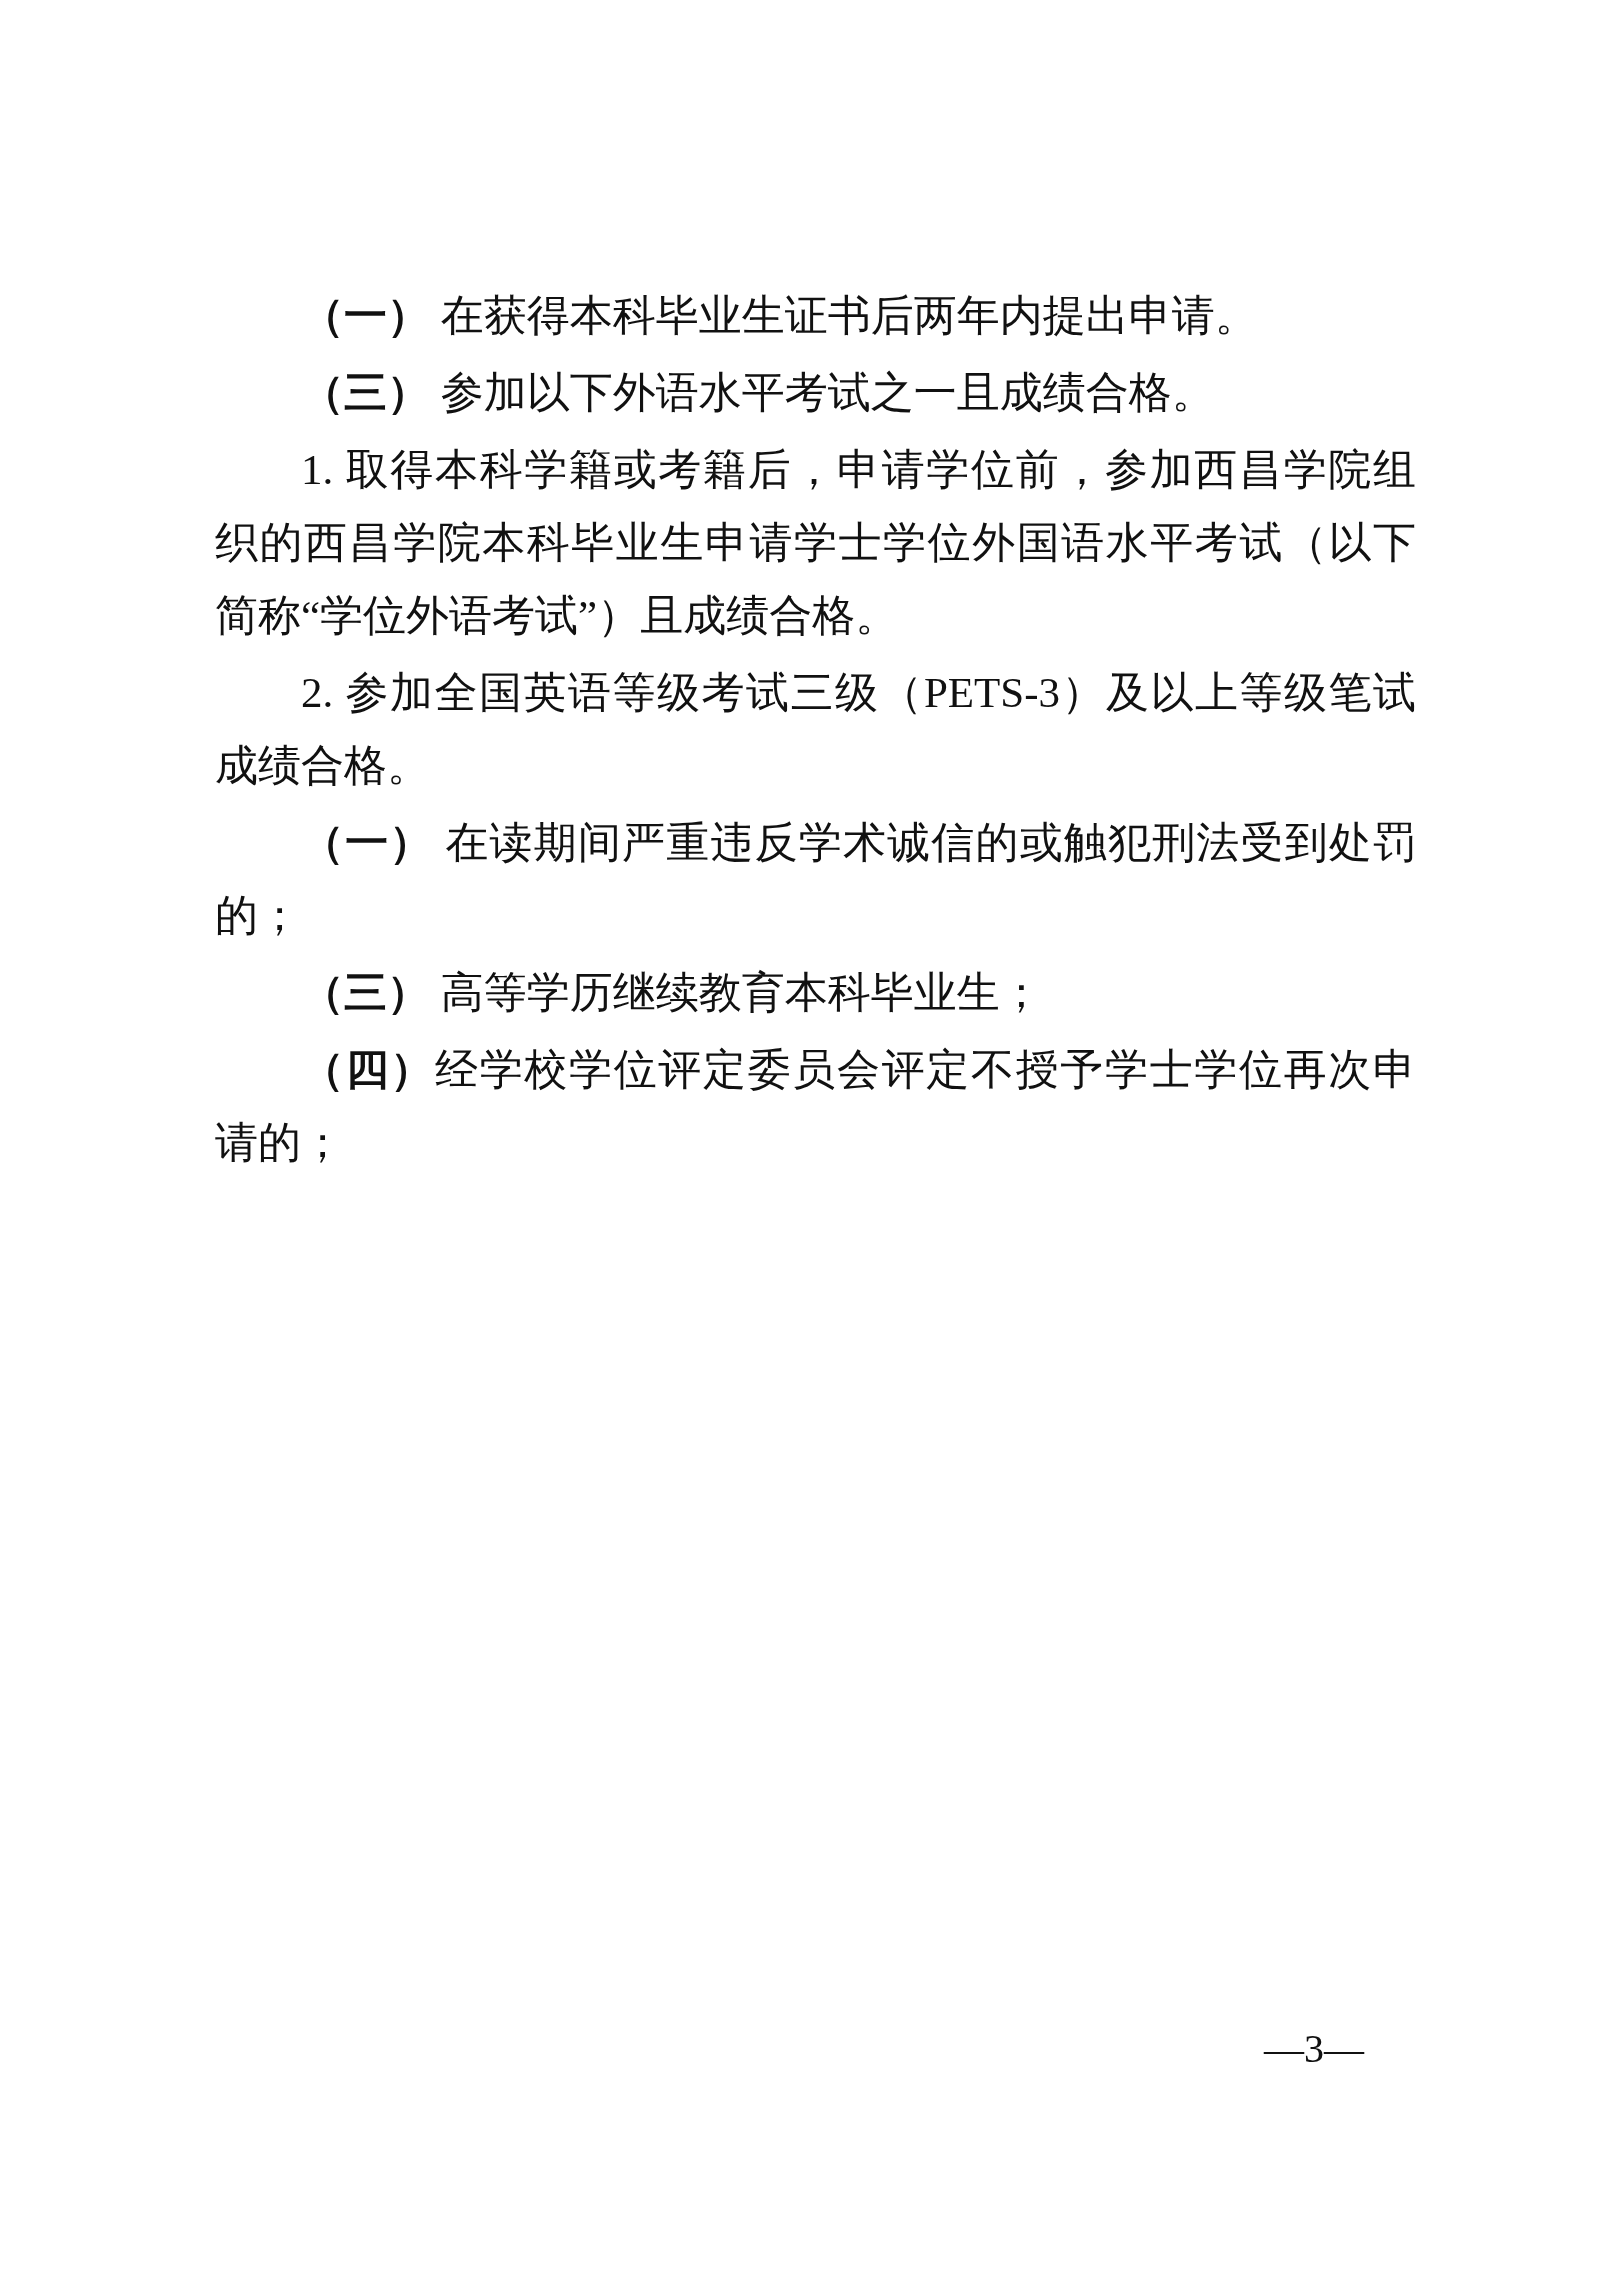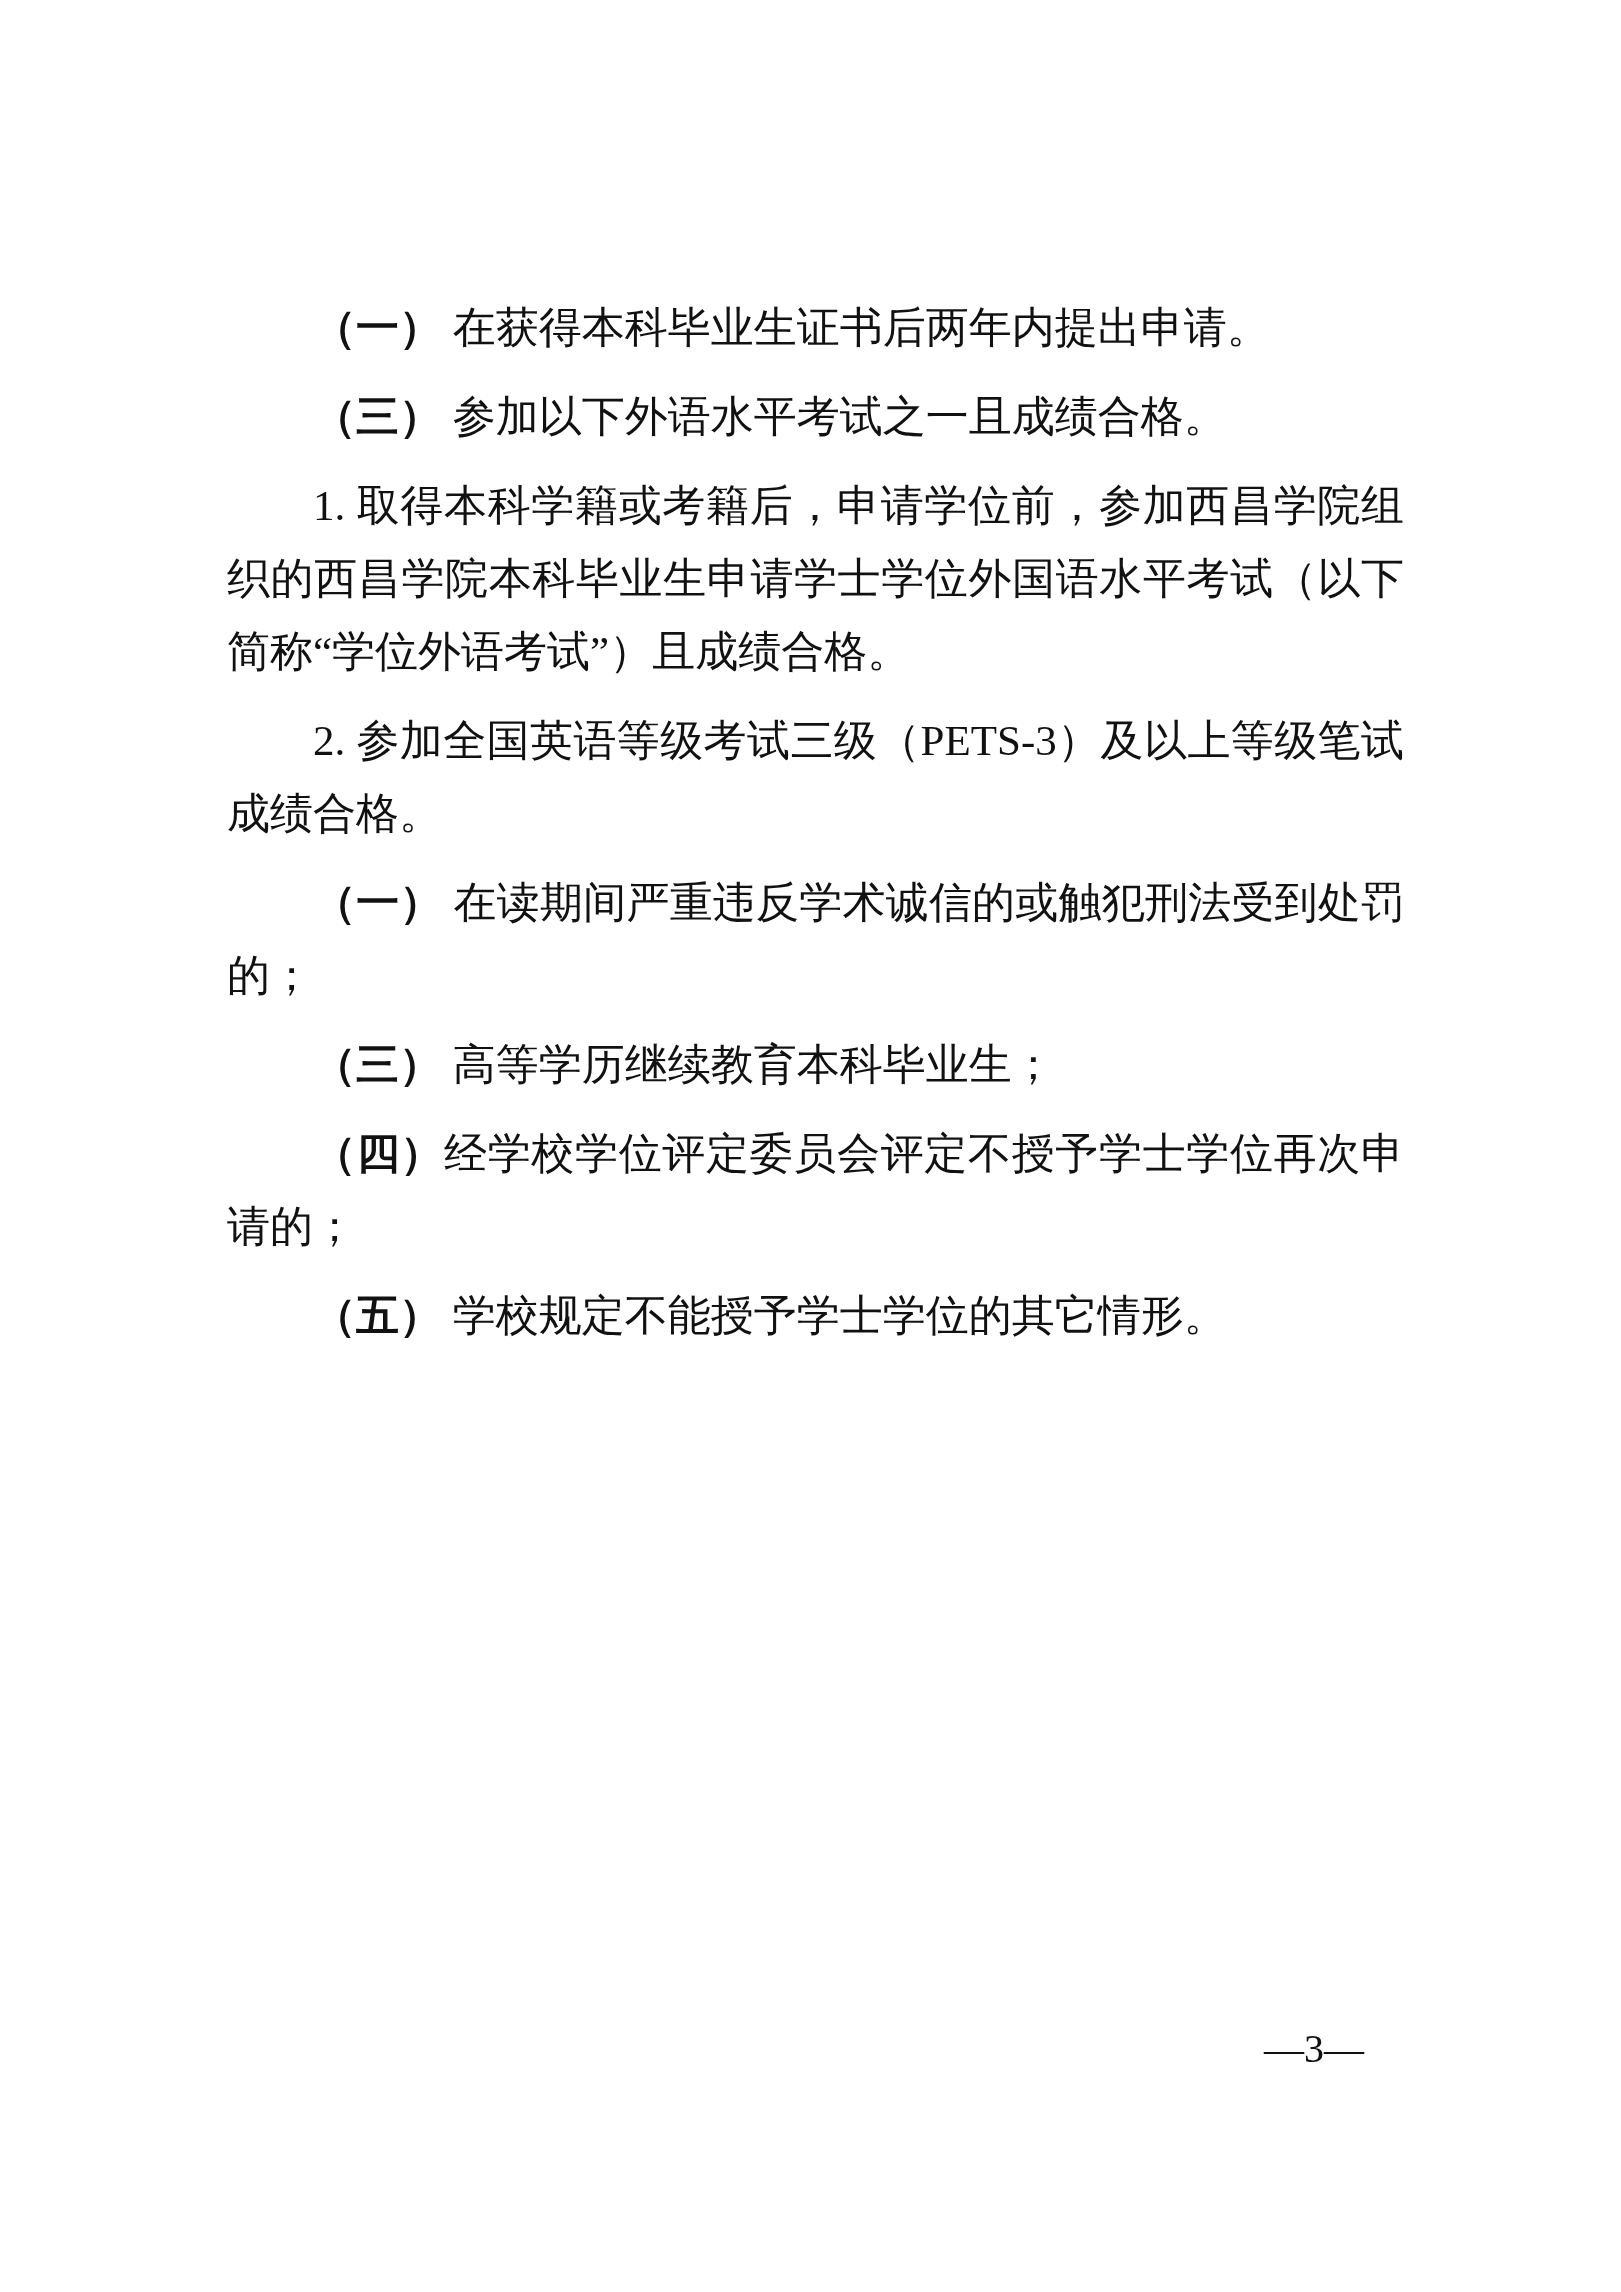--- a/index.html
+++ b/index.html
@@ -20,21 +20,21 @@
     inset: 0;
     background: #ffffff;
   }
   .doc-body {
     position: absolute;
     left: 211px;
     top: 275px;
     width: 1209px;
   }
   .para {
-    margin: 16px;
+    margin: 4px;
     font-size: 43px;
     line-height: 73px;
     text-align: justify;
     text-align-last: left;
     text-indent: 2em;
     font-weight: normal;
     letter-spacing: 0;
     word-break: normal;
   }
   .marker {
@@ -58,17 +58,16 @@
 
 <div class="doc-page">
   <div class="doc-body">
       <p class="para"><span class="marker bold">（一）</span><span> 在获得本科毕业生证书后两年内提出申请。</span></p>
       <p class="para"><span class="marker bold">（三）</span><span> 参加以下外语水平考试之一且成绩合格。</span></p>
       <p class="para"><span class="marker">1.</span><span> 取得本科学籍或考籍后，申请学位前，参加西昌学院组织的西昌学院本科毕业生申请学士学位外国语水平考试（以下简称“学位外语考试”）且成绩合格。</span></p>
       <p class="para"><span class="marker">2.</span><span> 参加全国英语等级考试三级（PETS-3）及以上等级笔试成绩合格。</span></p>
       <p class="para"><span class="marker bold">（一）</span><span> 在读期间严重违反学术诚信的或触犯刑法受到处罚的；</span></p>
       <p class="para"><span class="marker bold">（三）</span><span> 高等学历继续教育本科毕业生；</span></p>
       <p class="para"><span class="marker bold">（四）</span><span>经学校学位评定委员会评定不授予学士学位再次申请的；</span></p>
-      <p class="para"><span class="marker bold">（五）</span><span> 学校规定不能授予学士学位的其它情形。</span></p>
     </div>
   <div class="page-number">—3—</div>
 </div>
 
 
 </body></html>

